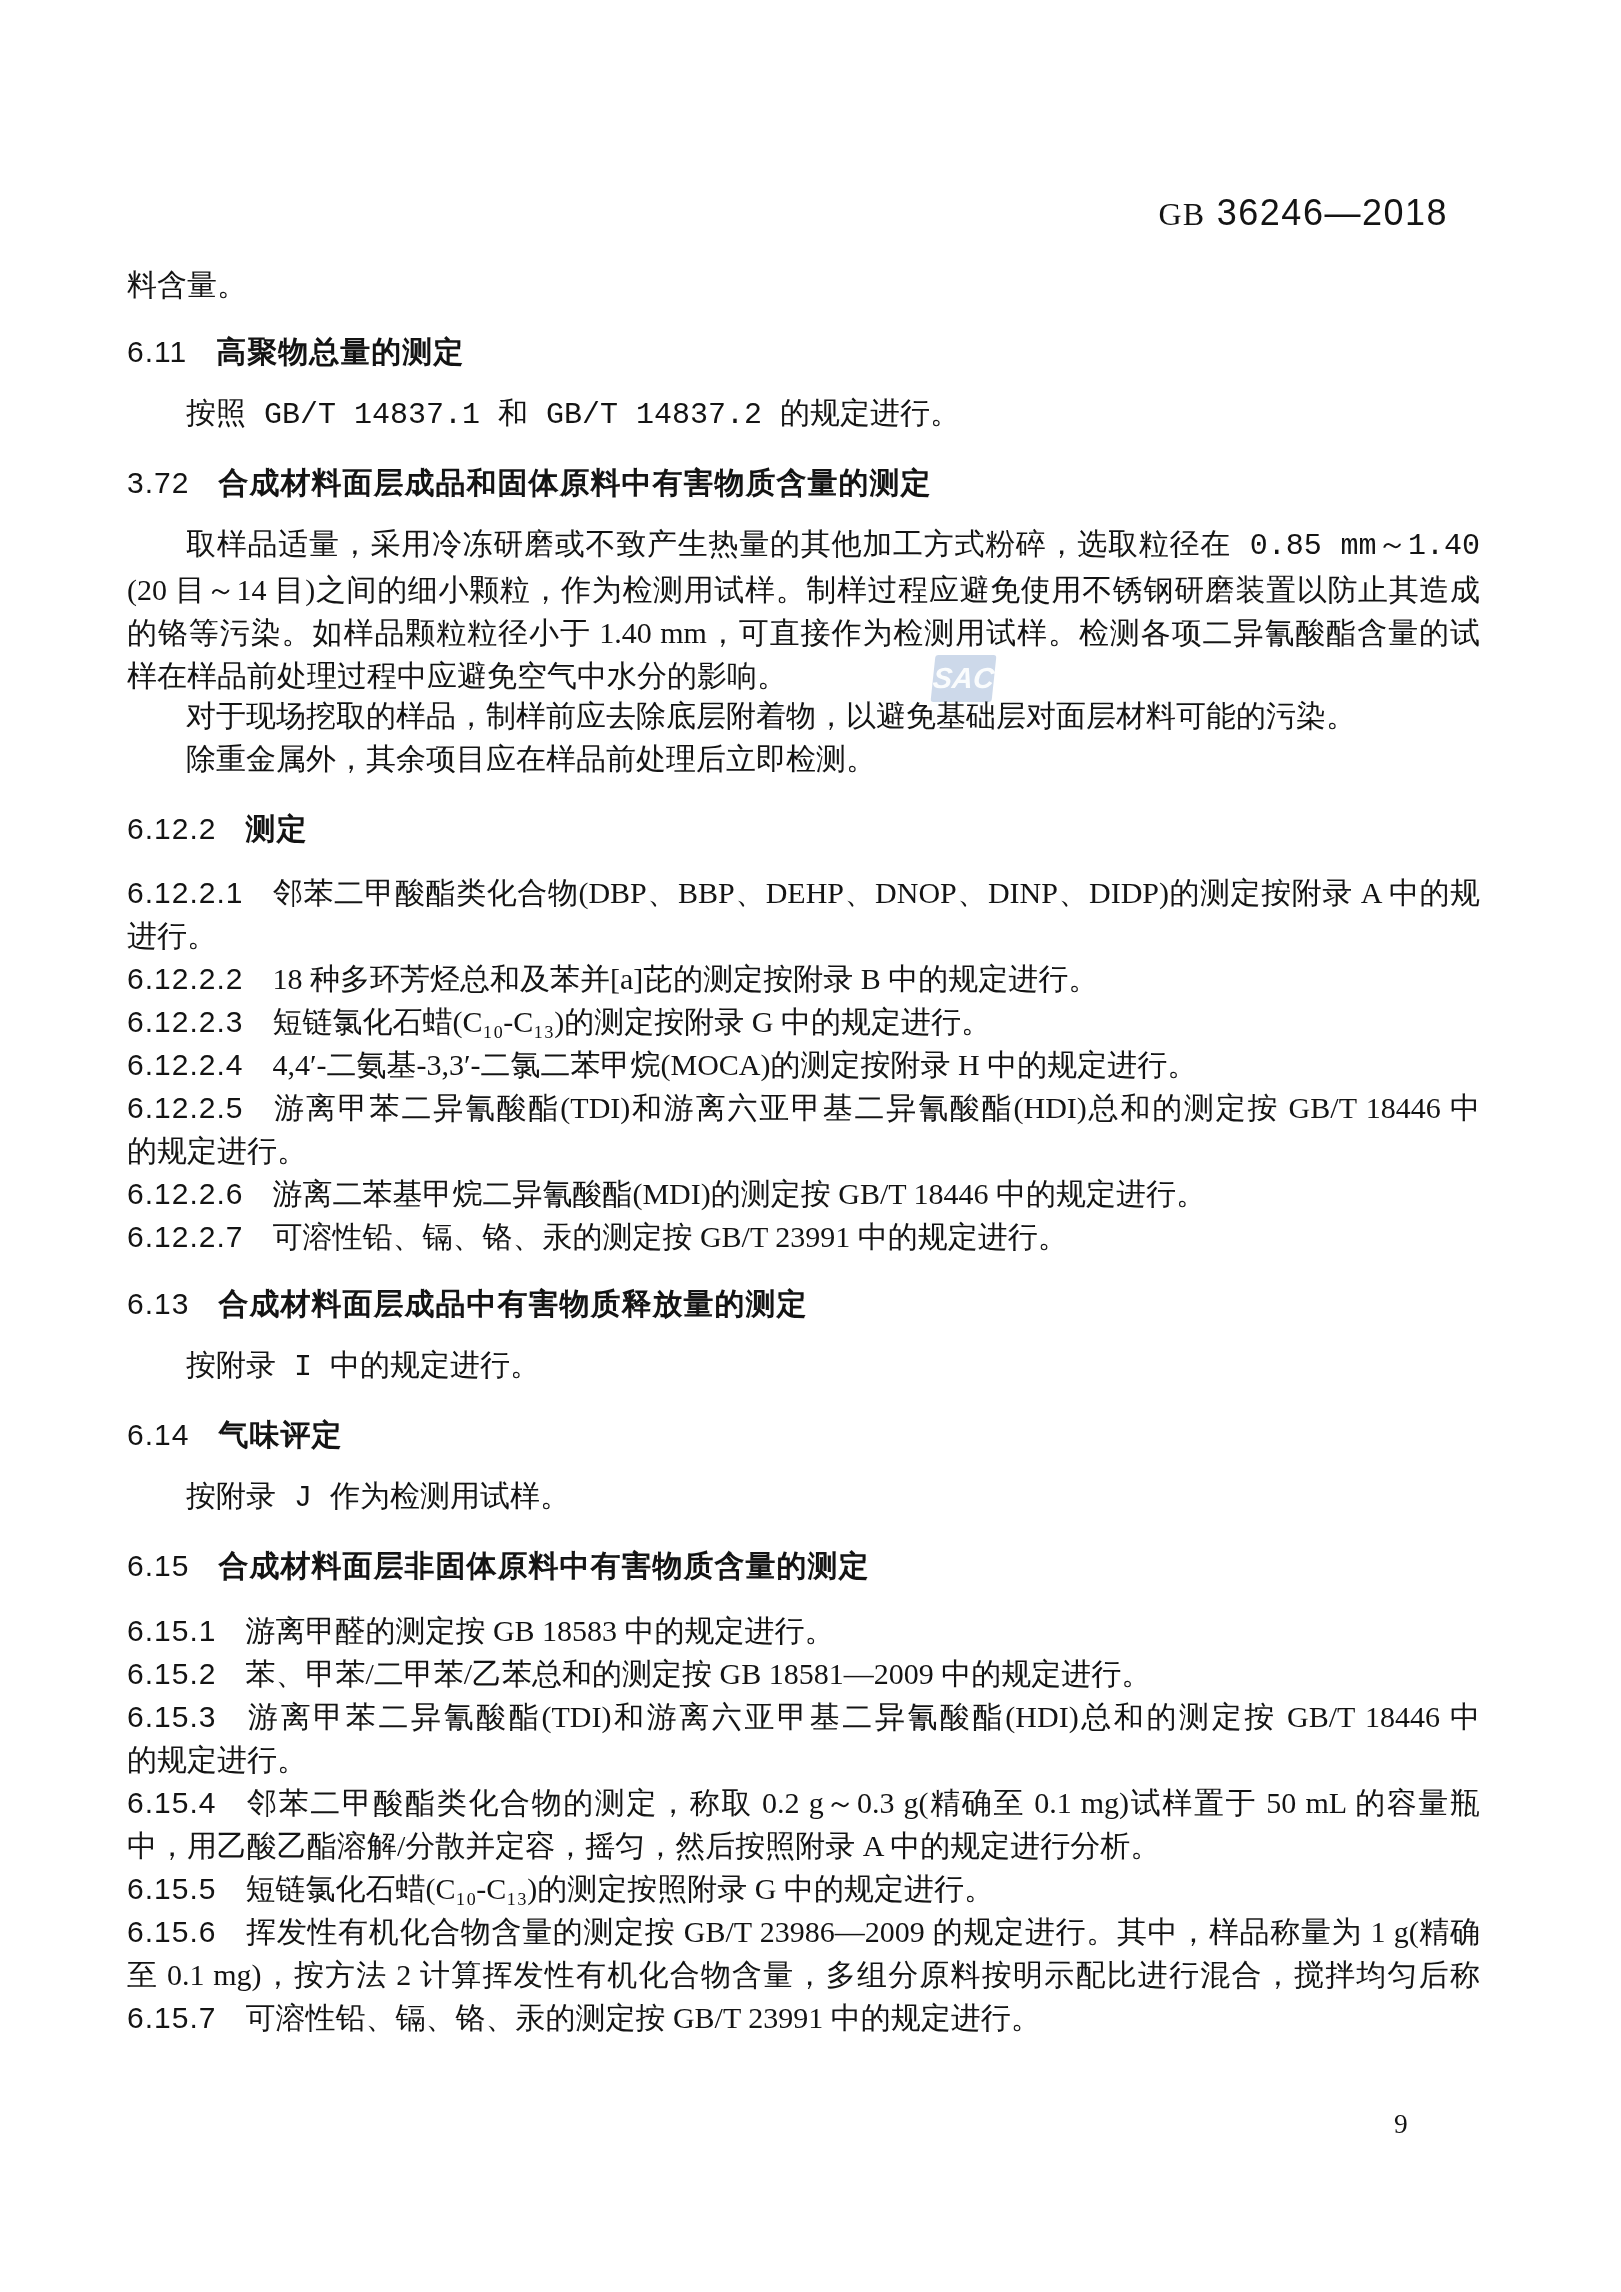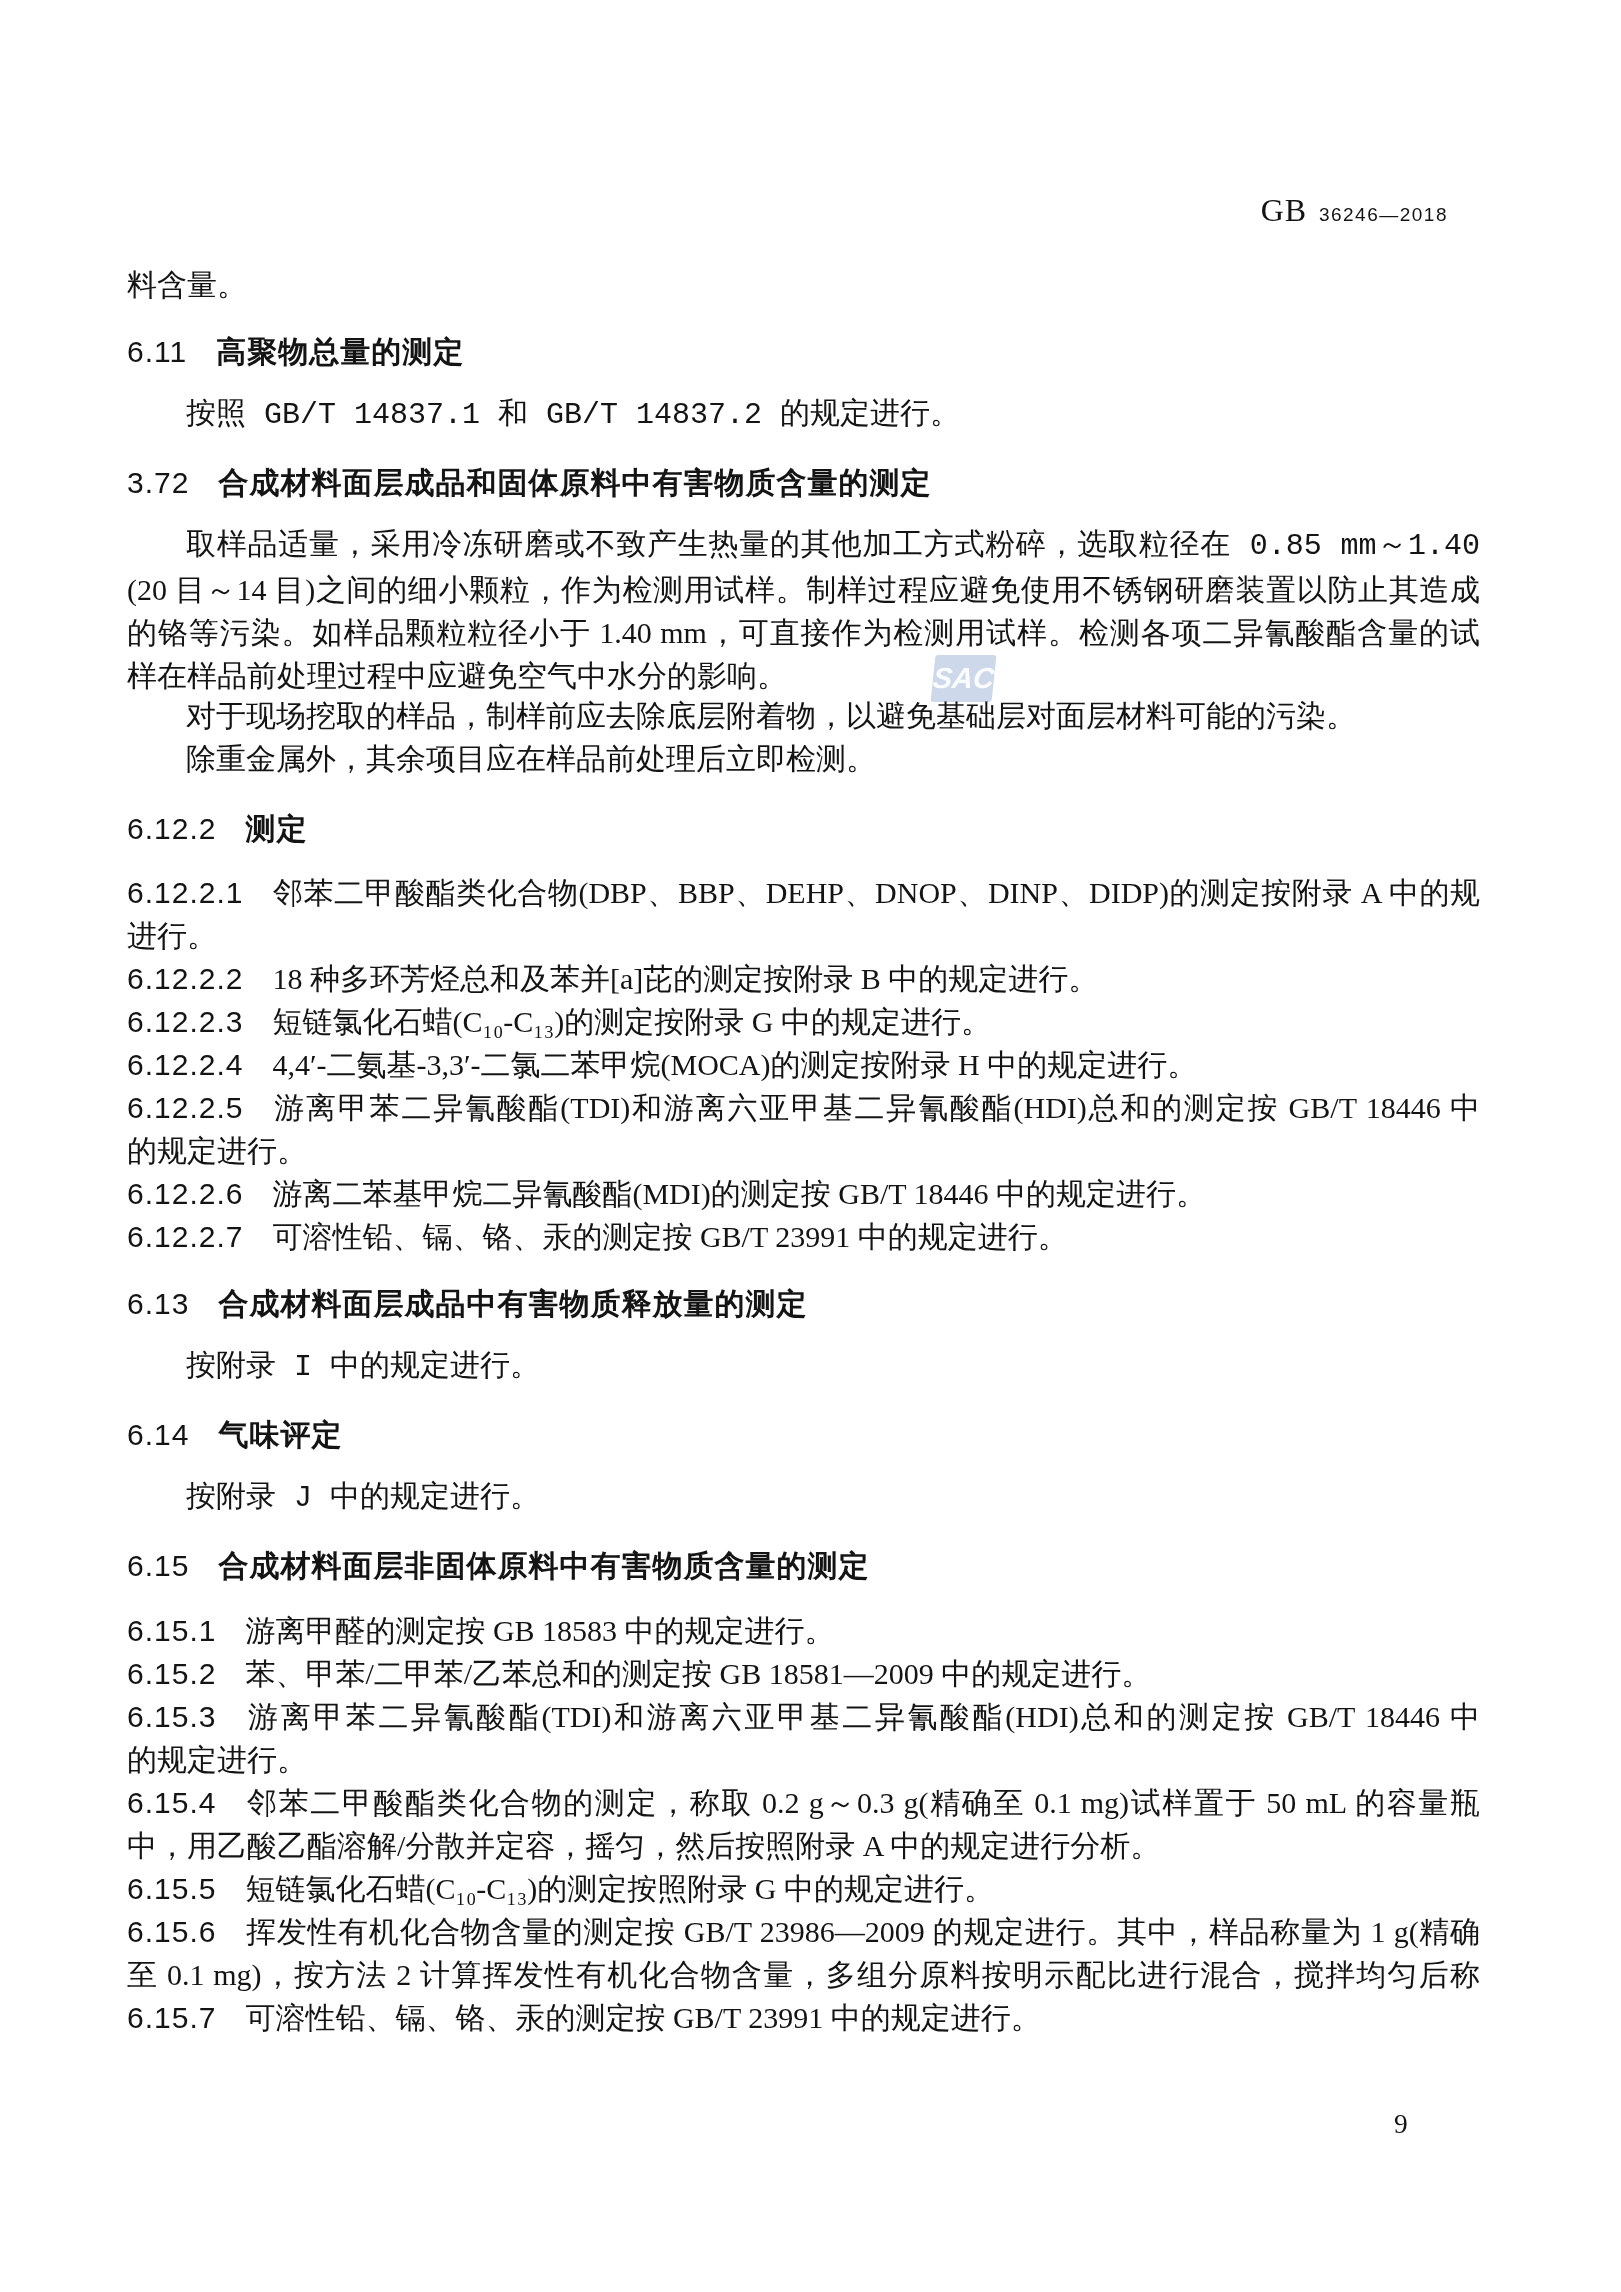--- a/index.html
+++ b/index.html
@@ -12,21 +12,21 @@
   
   .header{
     position:absolute;top:192px;right:173px;white-space:nowrap;
   }
   .header .gb{
     font-family:"Liberation Serif","DejaVu Serif",serif;font-weight:normal;
     font-size:32px;letter-spacing:1px;margin-right:11.8px;
   }
   .header .code{
     font-family:"Liberation Sans","DejaVu Sans",sans-serif;
-    font-size:19px;letter-spacing:1.5px;
+    font-size:36px;letter-spacing:1.5px;
   }
   
   .content{
     position:absolute;left:127px;top:263px;width:1353px;
   }
   .line{
     font-size:30px;line-height:43px;height:43px;overflow:hidden;
     white-space:nowrap;
   }
   .line .txt{white-space:inherit;}
@@ -91,21 +91,21 @@
       <div class="line li"><span class="num">6.12.2.2</span><span class="txt">18 种多环芳烃总和及苯并[a]芘的测定按附录 B 中的规定进行。</span></div>
       <div class="line li"><span class="num">6.12.2.3</span><span class="txt">短链氯化石蜡(C₁₀-C₁₃)的测定按附录 G 中的规定进行。</span></div>
       <div class="line li"><span class="num">6.12.2.4</span><span class="txt">4,4′-二氨基-3,3′-二氯二苯甲烷(MOCA)的测定按附录 H 中的规定进行。</span></div>
       <div class="line li fill"><span class="num">6.12.2.5</span><span class="txt">游离甲苯二异氰酸酯(TDI)和游离六亚甲基二异氰酸酯(HDI)总和的测定按 GB/T 18446 中</span></div>
       <div class="line plain"><span class="txt">的规定进行。</span></div>
       <div class="line li"><span class="num">6.12.2.6</span><span class="txt">游离二苯基甲烷二异氰酸酯(MDI)的测定按 GB/T 18446 中的规定进行。</span></div>
       <div class="line li"><span class="num">6.12.2.7</span><span class="txt">可溶性铅、镉、铬、汞的测定按 GB/T 23991 中的规定进行。</span></div>
       <div class="line h2"><span class="num">6.13</span><span class="txt">合成材料面层成品中有害物质释放量的测定</span></div>
       <div class="line indent"><span class="txt">按附录 I 中的规定进行。</span></div>
       <div class="line h2"><span class="num">6.14</span><span class="txt">气味评定</span></div>
-      <div class="line indent"><span class="txt">按附录 J 中的规定进行。</span></div>
+      <div class="line indent"><span class="txt">按附录 J 作为检测用试样。</span></div>
       <div class="line h2"><span class="num">6.15</span><span class="txt">合成材料面层非固体原料中有害物质含量的测定</span></div>
       <div class="line li"><span class="num">6.15.1</span><span class="txt">游离甲醛的测定按 GB 18583 中的规定进行。</span></div>
       <div class="line li"><span class="num">6.15.2</span><span class="txt">苯、甲苯/二甲苯/乙苯总和的测定按 GB 18581—2009 中的规定进行。</span></div>
       <div class="line li fill"><span class="num">6.15.3</span><span class="txt">游离甲苯二异氰酸酯(TDI)和游离六亚甲基二异氰酸酯(HDI)总和的测定按 GB/T 18446 中</span></div>
       <div class="line plain"><span class="txt">的规定进行。</span></div>
       <div class="line li fill"><span class="num">6.15.4</span><span class="txt">邻苯二甲酸酯类化合物的测定，称取 0.2 g～0.3 g(精确至 0.1 mg)试样置于 50 mL 的容量瓶</span></div>
       <div class="line plain"><span class="txt">中，用乙酸乙酯溶解/分散并定容，摇匀，然后按照附录 A 中的规定进行分析。</span></div>
       <div class="line li"><span class="num">6.15.5</span><span class="txt">短链氯化石蜡(C₁₀-C₁₃)的测定按照附录 G 中的规定进行。</span></div>
       <div class="line li fill"><span class="num">6.15.6</span><span class="txt">挥发性有机化合物含量的测定按 GB/T 23986—2009 的规定进行。其中，样品称量为 1 g(精确</span></div>
       <div class="line plain fill"><span class="txt">至 0.1 mg)，按方法 2 计算挥发性有机化合物含量，多组分原料按明示配比进行混合，搅拌均匀后称量。</span></div>

